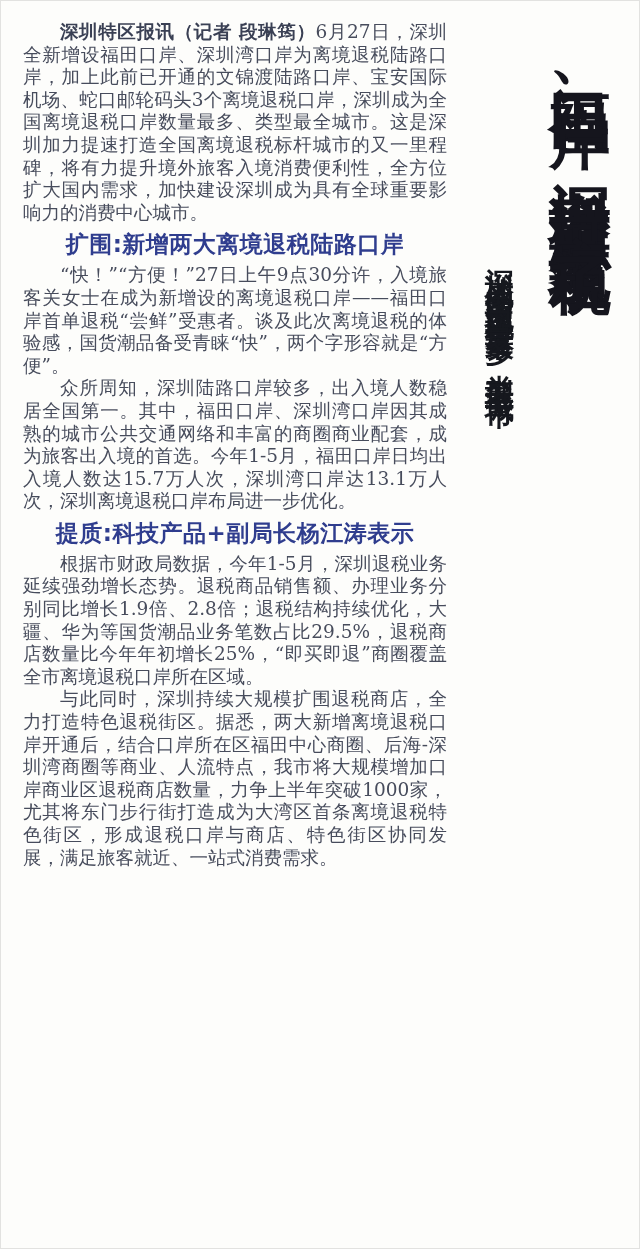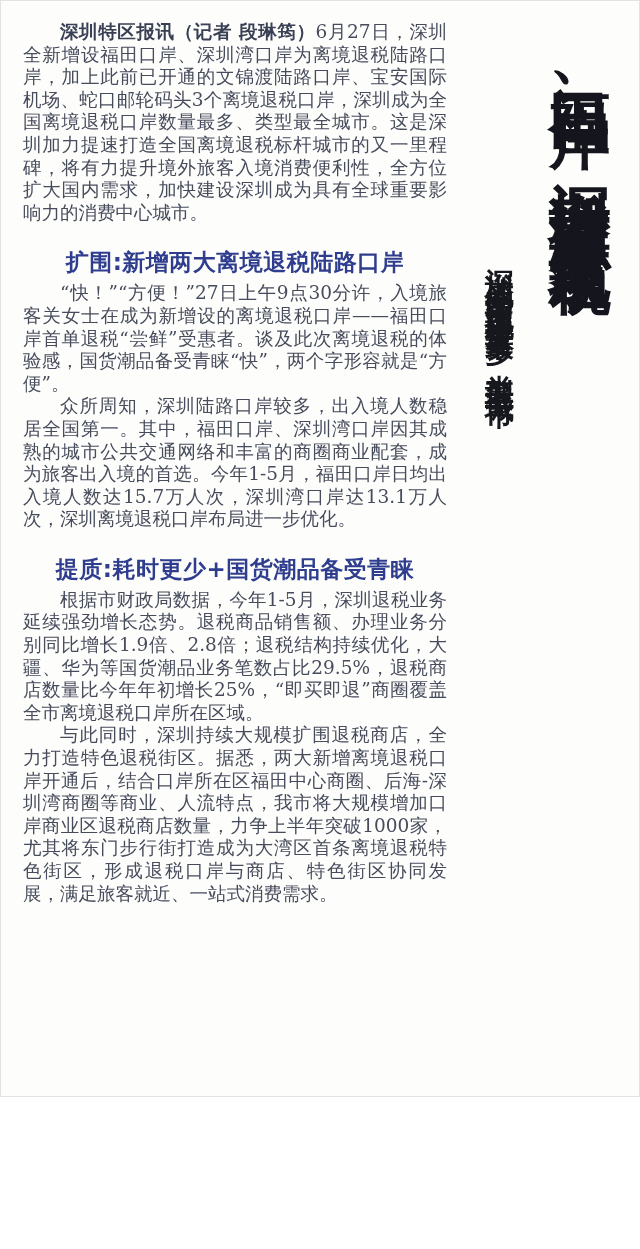--- a/index.html
+++ b/index.html
@@ -1,19 +1,19 @@
 <!DOCTYPE html>
 <html><head>
 <meta charset="utf-8">
 <style>
   html, body { margin: 0; padding: 0; background: #ffffff; }
   .page {
     position: relative;
     width: 640px;
-    height: 1097px;
+    height: 1249px;
     background: #fdfdfb;
     box-sizing: border-box;
     border: 1px solid #e2e2e0;
     overflow: hidden;
     font-family: "DejaVu Serif", "Liberation Serif", serif;
   }
   
   .article {
     position: absolute;
     left: 22px;
@@ -27,21 +27,21 @@
   }
   .article p {
     margin: 0;
     text-indent: 2em;
   }
   .article p b.lead {
     color: #3a4054;
     font-weight: 700;
   }
   .section-heading {
-    margin: 23px 0 5px 0;
+    margin: 5px 0 5px 0;
     text-indent: 0;
     text-align: center;
     font-family: "DejaVu Sans", "Liberation Sans", sans-serif;
     font-weight: 700;
     font-size: 23px;
     line-height: 30px;
     color: #2f3d8e;
     letter-spacing: 0.5px;
   }
   
@@ -81,21 +81,21 @@
 <div class="page">
 
   <div class="article">
     <p><b class="lead">深圳特区报讯（记者 段琳筠）</b><span>6月27日，深圳全新增设福田口岸、深圳湾口岸为离境退税陆路口岸，加上此前已开通的文锦渡陆路口岸、宝安国际机场、蛇口邮轮码头3个离境退税口岸，深圳成为全国离境退税口岸数量最多、类型最全城市。这是深圳加力提速打造全国离境退税标杆城市的又一里程碑，将有力提升境外旅客入境消费便利性，全方位扩大国内需求，加快建设深圳成为具有全球重要影响力的消费中心城市。</span></p>
 
     <h2 class="section-heading">扩围:新增两大离境退税陆路口岸</h2>
 
     <p>“快！”“方便！”27日上午9点30分许，入境旅客关女士在成为新增设的离境退税口岸——福田口岸首单退税“尝鲜”受惠者。谈及此次离境退税的体验感，国货潮品备受青睐“快”，两个字形容就是“方便”。</p>
     <p>众所周知，深圳陆路口岸较多，出入境人数稳居全国第一。其中，福田口岸、深圳湾口岸因其成熟的城市公共交通网络和丰富的商圈商业配套，成为旅客出入境的首选。今年1-5月，福田口岸日均出入境人数达15.7万人次，深圳湾口岸达13.1万人次，深圳离境退税口岸布局进一步优化。</p>
 
-    <h2 class="section-heading">提质:耗时更少+国货潮品备受青睐</h2>
+    <h2 class="section-heading">提质:科技产品+副局长杨江涛表示</h2>
 
     <p>根据市财政局数据，今年1-5月，深圳退税业务延续强劲增长态势。退税商品销售额、办理业务分别同比增长1.9倍、2.8倍；退税结构持续优化，大疆、华为等国货潮品业务笔数占比29.5%，退税商店数量比今年年初增长25%，“即买即退”商圈覆盖全市离境退税口岸所在区域。</p>
     <p>与此同时，深圳持续大规模扩围退税商店，全力打造特色退税街区。据悉，两大新增离境退税口岸开通后，结合口岸所在区福田中心商圈、后海-深圳湾商圈等商业、人流特点，我市将大规模增加口岸商业区退税商店数量，力争上半年突破1000家，尤其将东门步行街打造成为大湾区首条离境退税特色街区，形成退税口岸与商店、特色街区协同发展，满足旅客就近、一站式消费需求。</p>
 
   </div>
 
   <div class="subheadline">深圳成为全国离境退税口岸数量最多、类型最全城市</div>
 
   <div class="headline">福田口岸、深圳湾口岸可办离境退税了</div>
 

